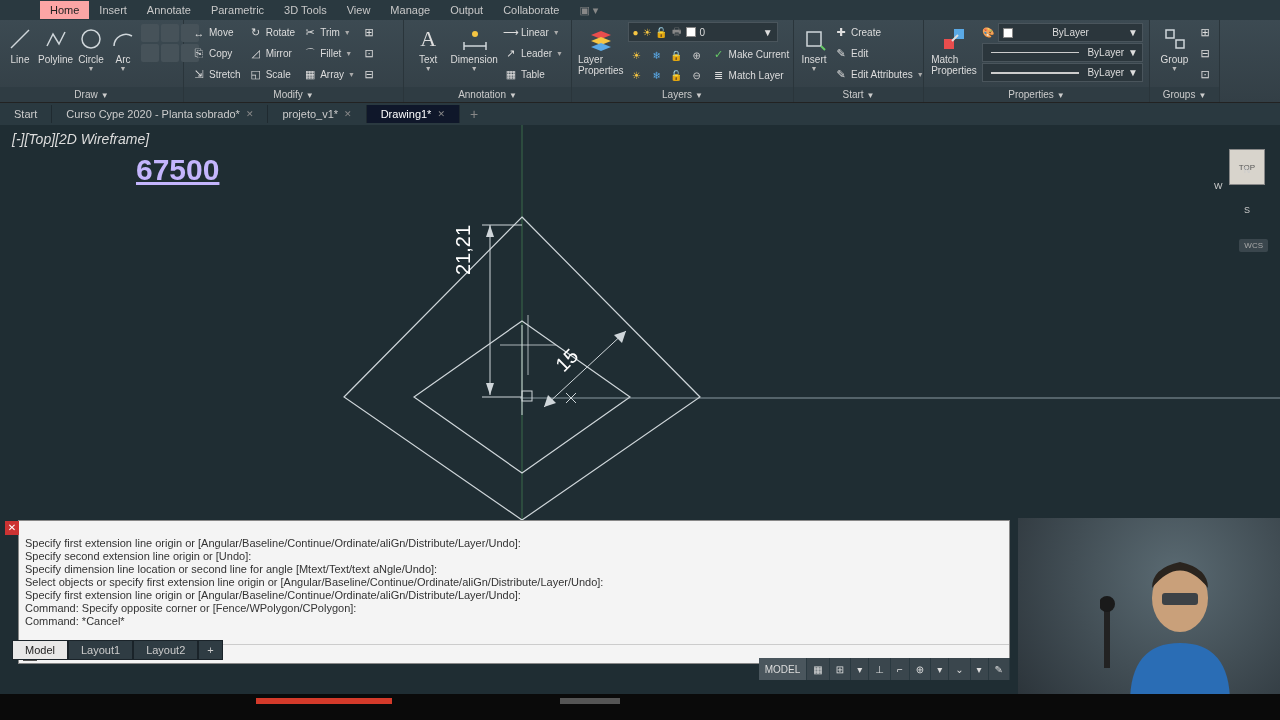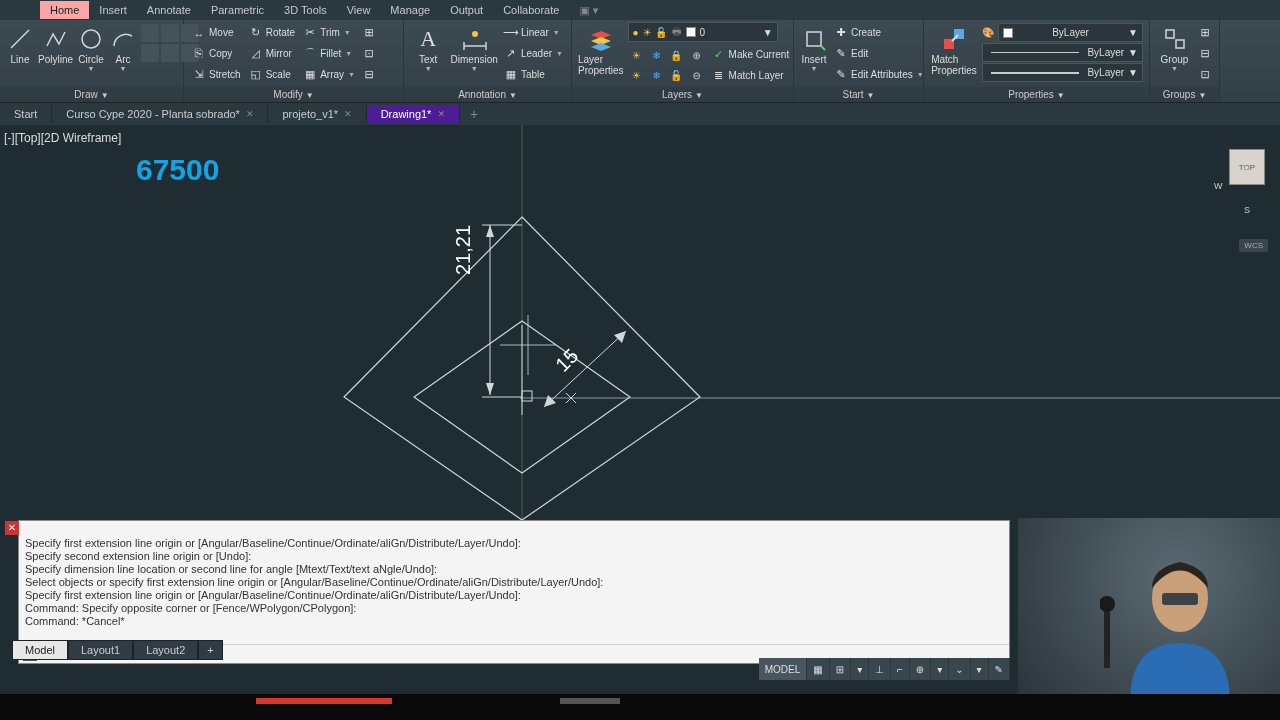--- a/index.html
+++ b/index.html
@@ -39,29 +39,29 @@
 .layer-drop .bulb { color:#f5c542; font-size:10px;}
 .layer-drop .sq { width:10px; height:10px; background:#fff; border:1px solid #888;}
 
 .prop-row { display:flex; align-items:center; background:#2b363c; border:1px solid #4a555c; height:19px; width:145px; font-size:10px; padding:0 4px; gap:4px; justify-content:space-between;}
 .prop-row .line-sample { flex:1; height:1px; background:#ccc; margin:0 4px;}
 .prop-row .sq { width:10px; height:10px; background:#fff; border:1px solid #888;}
 
 
 .filetabs { height: 22px; background: #2a3940; display: flex; align-items: center; font-size: 11px; color: #ccc; }
 .filetabs .ftab { padding: 3px 14px; border-right: 1px solid #1f2a30; cursor: pointer; display:flex; align-items:center; gap:6px; }
-.filetabs .ftab.active { background: #4c1d95; color: #fff; }
+.filetabs .ftab.active { background: #0f172a; color: #fff; }
 .filetabs .ftab .close { font-size:9px; color:#888;}
 .filetabs .add { padding: 0 10px; cursor:pointer; color:#888; font-size:14px;}
 
 
 .canvas { position: relative; width: 100%; height: 395px; background: #1f2d33; }
 .canvas svg { position:absolute; top:0; left:0; }
-.viewport-label { position: absolute; top: 6px; left: 4px; font-size: 12px; color: #ddd; }
-.big-number { position: absolute; top: 28px; left: 136px; font-size: 30px; font-weight: bold; color: #0ea5e9; font-family: Arial; }
+.viewport-label { position: absolute; top: 6px; left: 12px; font-size: 14px; color: #ddd; font-style: italic; }
+.big-number { position: absolute; top: 28px; left: 136px; font-size: 30px; font-weight: bold; color: #c4b5fd; font-family: Arial; text-decoration: underline; }
 .viewcube { position:absolute; top:8px; right:6px; width:54px; height:70px; }
 .viewcube .cube { width:36px; height:36px; background:#d8d4cc; border:1px solid #888; margin:16px auto 0; display:flex; align-items:center; justify-content:center; font-size:8px; color:#555;}
 .viewcube .n { position:absolute; top:32px; left:50%; transform:translateX(-50%); font-size:9px; color:#ccc;}
 .viewcube .s { position:absolute; bottom:-12px; left:50%; transform:translateX(-50%); font-size:9px; color:#ccc;}
 .viewcube .w { position:absolute; top:48px; left:-6px; font-size:9px; color:#ccc;}
 .wcs-badge { position:absolute; top:114px; right:12px; font-size:8px; background:#3a464d; color:#aaa; padding:2px 5px; border-radius:2px;}
 
 
 .cmdwin { position:absolute; left:18px; top:520px; width:992px; background:#f4f4f4; border:1px solid #888; font-family: Consolas, monospace; font-size:11px; color:#333; }
 .cmdwin .close-x { position:absolute; left:-14px; top:0; width:14px; height:14px; background:#c33; color:#fff; font-size:10px; text-align:center; line-height:14px; cursor:pointer;}

